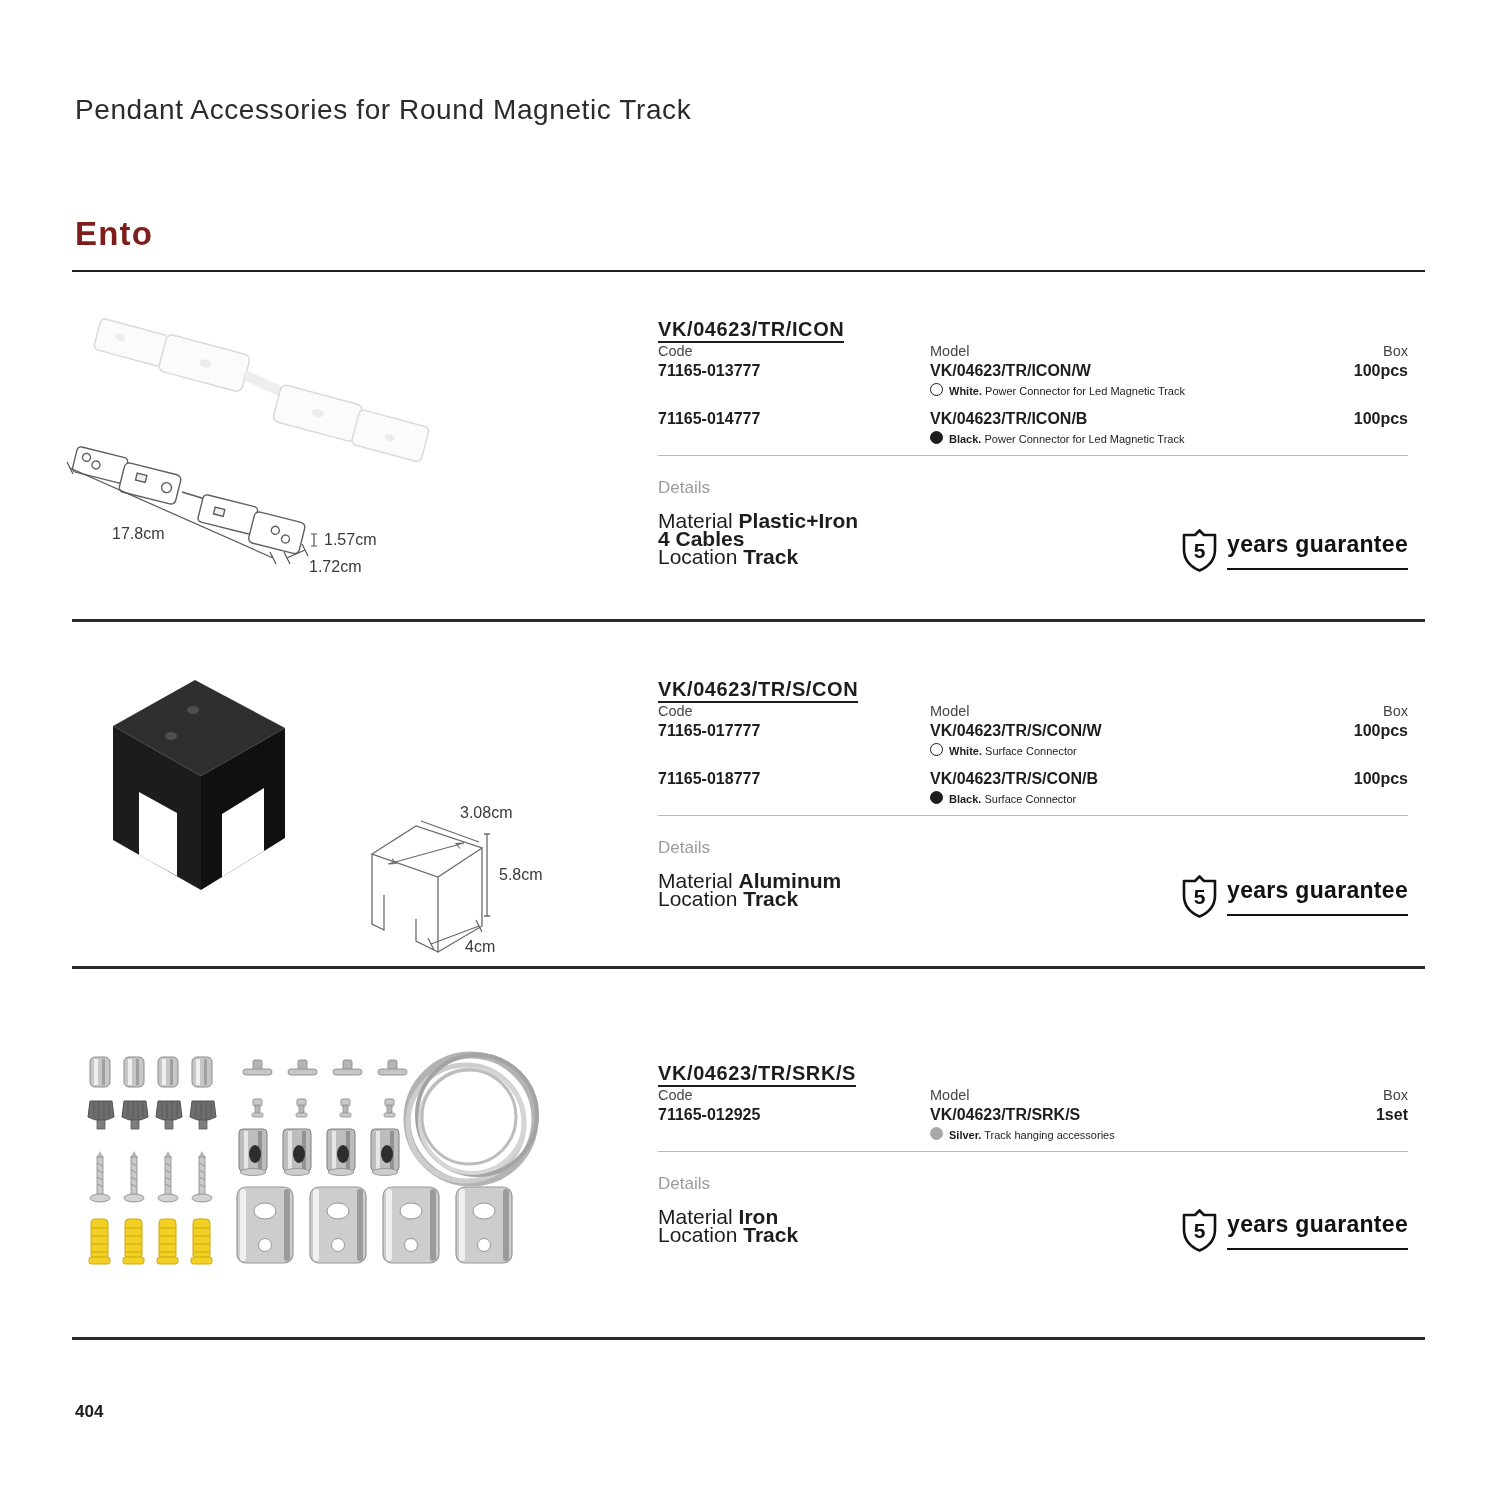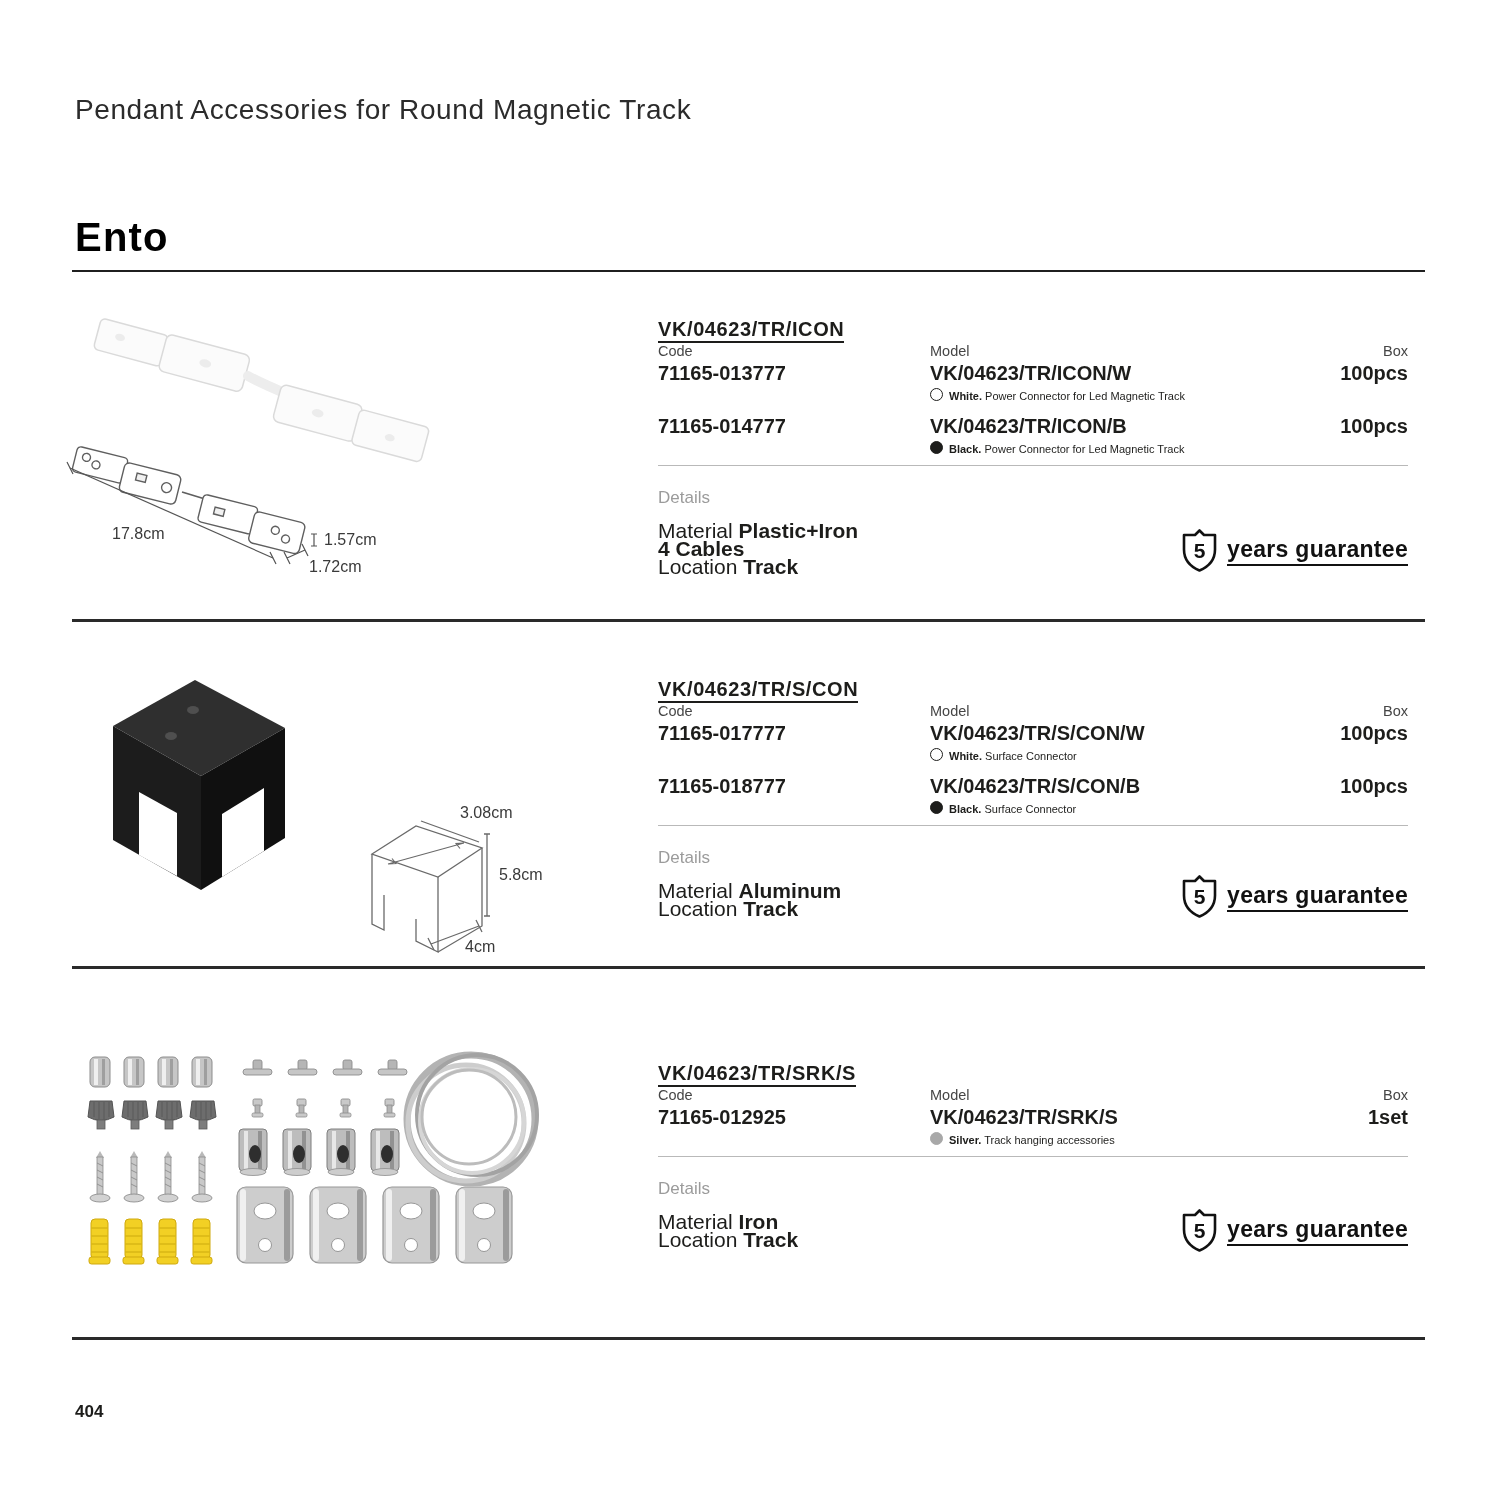--- a/index.html
+++ b/index.html
@@ -6,21 +6,21 @@
   .page {
     position:relative; width:1500px; height:1500px; background:#ffffff;
     font-family:"Liberation Sans", sans-serif; color:#1d1d1b; overflow:hidden;
   }
   .page-header {
     position:absolute; left:75px; top:94px;
     font-size:28px; font-weight:400; color:#2b2b2b; letter-spacing:0.6px;
   }
   .series-title {
     position:absolute; left:75px; top:215px;
-    font-size:40px; font-weight:bold; color:#000000; letter-spacing:1.2px;
+    font-size:33px; font-weight:bold; color:#7f1d1d; letter-spacing:1.2px;
   }
   .rule { position:absolute; left:72px; width:1353px; background:#1f1f1f; }
   .rule-title { top:270px; height:2px; }
   .rule-sep1 { top:619px; height:3px; background:#2a2a2a; }
   .rule-sep2 { top:966px; height:3px; background:#2a2a2a; }
   .rule-bottom { top:1337px; height:3px; background:#2a2a2a; }
   .page-number { position:absolute; left:75px; top:1402px; font-size:17px; font-weight:bold; }
 
   .fig { position:absolute; }
   .fig1 { left:62px;  top:296px; }
@@ -35,39 +35,39 @@
 
   .sku {
     display:inline-block; font-size:20px; font-weight:bold; letter-spacing:0.6px;
     border-bottom:2px solid #1d1d1b; 
   }
   .cols { display:grid; grid-template-columns:272px 1fr 110px; 
           font-size:14.5px; color:#454545; }
   .c-box { text-align:right; }
   .vrow { display:grid; grid-template-columns:272px 1fr 110px; margin-top:2px; }
   .vrow.second { margin-top:12px; }
-  .vcode, .vmodel-name, .vbox { font-size:20px; font-weight:bold; line-height:1.2; }
+  .vcode, .vmodel-name, .vbox { font-size:16px; font-weight:bold; line-height:1.2; }
   .vbox { text-align:right; }
   .vdesc { font-size:11px; margin-top:3px; }
   .cname { font-weight:bold; }
   .swatch { display:inline-block; width:11px; height:11px; border-radius:50%;
             vertical-align:-1px; margin-right:6px; }
   .swatch-white  { background:#ffffff; border:1.7px solid #1d1d1b; }
   .swatch-black  { background:#1d1d1b; border:1.7px solid #1d1d1b; }
   .swatch-silver { background:#a8a8a8; border:1.7px solid #a8a8a8; }
 
   .thin-rule { height:1px; background:#b9b9b9; margin-top:10px; }
   .details-label { margin-top:22px; font-size:17px; color:#9b9b9b; }
   .dlines { margin-top:14px; font-size:21px; line-height:18px; }
   .dvalue { font-weight:bold; }
 
   .guarantee { position:absolute; right:0; display:flex; align-items:center; gap:9px; }
   .g1 { top:210px; } .g2 { top:196px; } .g3 { top:146px; }
   .gtext { font-size:23px; font-weight:bold; color:#111; letter-spacing:0.3px;
-           border-bottom:2.5px solid #111; padding-bottom:1px; }
+           border-bottom:2.5px solid #111; padding-bottom:10px; }
   .shield-num { font-size:21px; font-weight:bold; fill:#111; }
 </style>
 </head>
 <body>
 
 <div class="page">
 
   <div class="page-header">Pendant Accessories for Round Magnetic Track</div>
   <div class="series-title">Ento</div>
   <div class="rule rule-title"></div>

